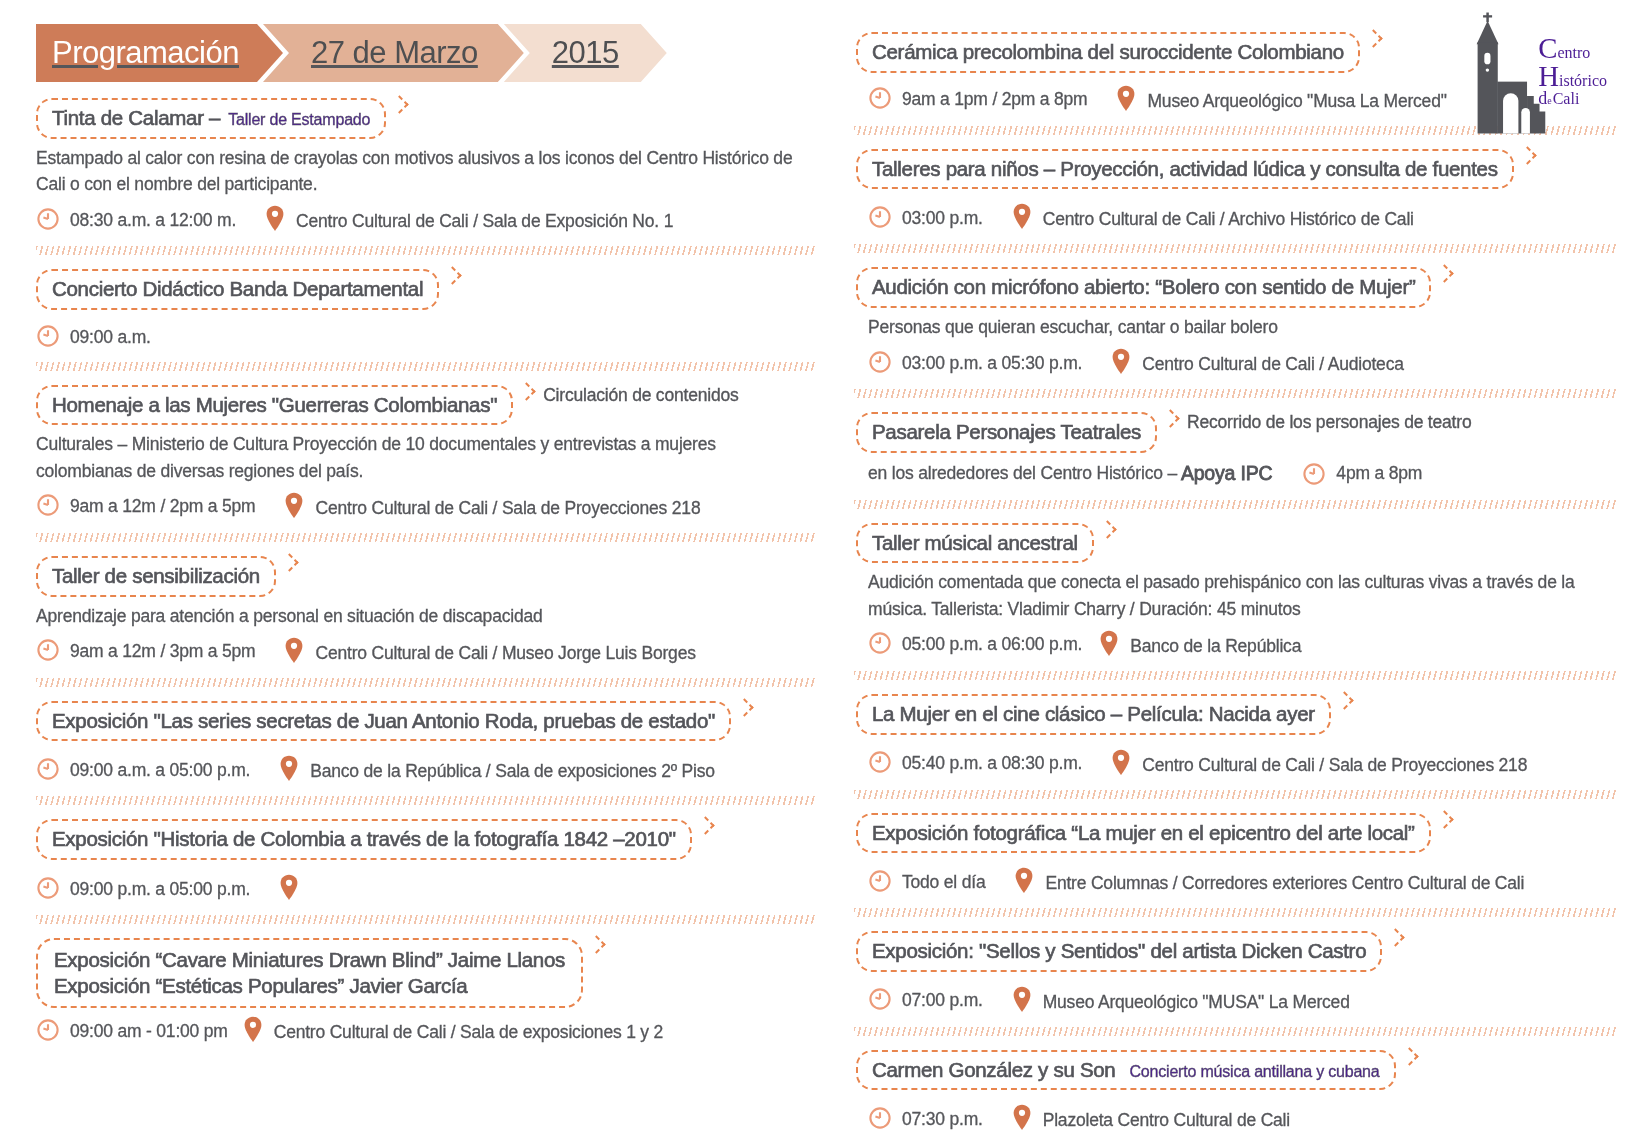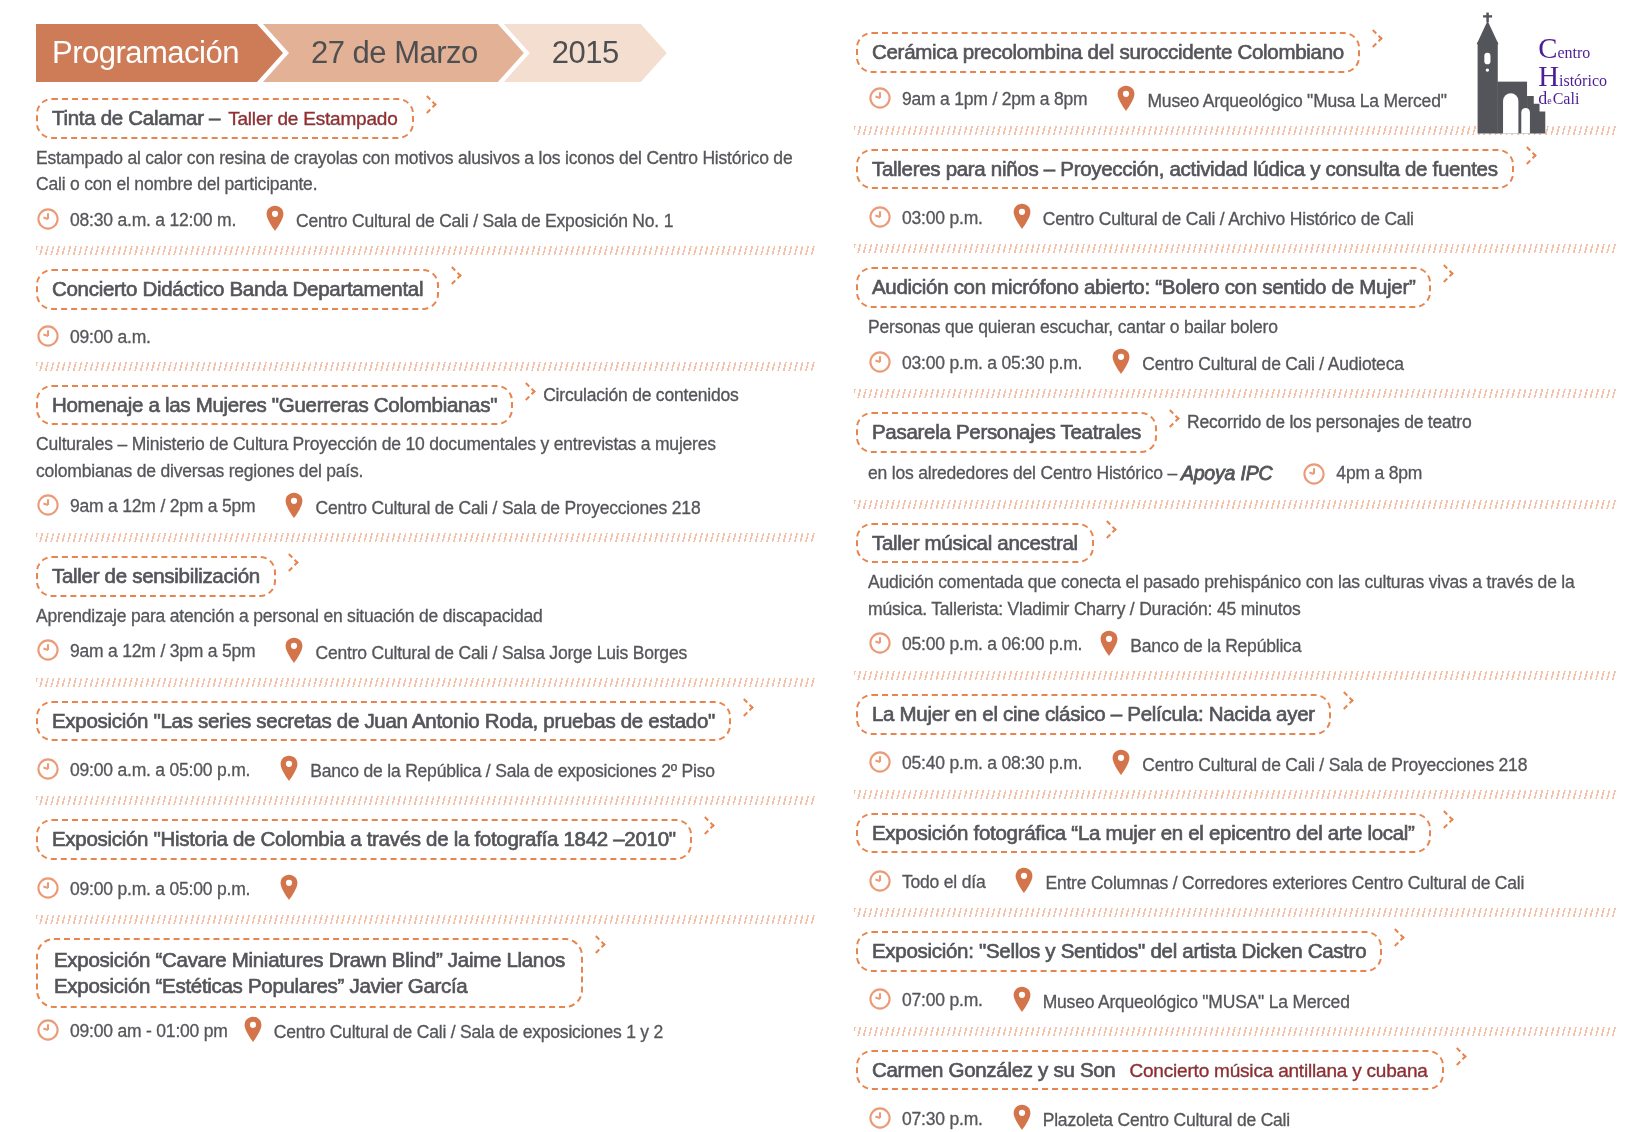--- a/index.html
+++ b/index.html
@@ -8,56 +8,56 @@
     width:1633px; height:1132px; overflow:hidden;
     background:#ffffff; color:#55565A;
     font-family:"Liberation Sans", sans-serif;
   }
   .page { display:flex; gap:38px; padding:24px 0 0 36px; position:relative; }
   .col { display:flex; flex-direction:column; }
   .col-left  { width:780px; }
   .col-right { width:764px; padding-top:8px; }
 
   
-  .breadcrumb { display:flex; height:58px; margin-bottom:16px; }
+  .breadcrumb { display:flex; height:58px; margin-bottom:16px;text-decoration:underline; }
   .crumb { display:flex; align-items:center; font-size:31px; letter-spacing:-0.5px; white-space:nowrap; }
   .crumb-1 { background:#CE7C58; color:#fff; padding:0 44px 0 16px;
     clip-path:polygon(0 0, calc(100% - 26px) 0, 100% 50%, calc(100% - 26px) 100%, 0 100%); }
   .crumb-2 { background:#E2B196; color:#4E4F51; padding:0 46px 0 48px; margin-left:-20px;
     clip-path:polygon(0 0, calc(100% - 26px) 0, 100% 50%, calc(100% - 26px) 100%, 0 100%, 26px 50%); }
   .crumb-3 { background:#F3DED0; color:#4E4F51; padding:0 48px 0 48px; margin-left:-20px;
     clip-path:polygon(0 0, calc(100% - 26px) 0, 100% 50%, calc(100% - 26px) 100%, 0 100%, 26px 50%); }
 
   
   .tagrow { display:flex; align-items:flex-start; }
   .tag {
     border:2px dashed #E8854E; border-radius:16px;
     padding:5px 14px 6px; display:inline-flex; align-items:baseline;
     white-space:nowrap; background:#fff;
   }
   .tag-col { flex-direction:column; align-items:flex-start; border-radius:18px; padding:7px 16px 8px; }
   .tag-title { font-size:20.5px; color:#54555A; -webkit-text-stroke:0.65px #54555A; letter-spacing:-0.3px; line-height:1.25; }
-  .tag-small { font-size:19px; color:#b91c1c; -webkit-text-stroke:0.4px #54555A; margin-left:8px; letter-spacing:-0.2px; }
+  .tag-small { font-size:16px; color:#4c1d95; -webkit-text-stroke:0.4px #54555A; margin-left:8px; letter-spacing:-0.2px; }
   .chev {
     width:13px; height:13px; flex:none;
     border-top:2.5px dashed #E8854E; border-right:2.5px dashed #E8854E;
     transform:rotate(45deg); margin:0 2px 0 7px;
   }
   .after { font-size:17.5px; margin-left:8px; -webkit-text-stroke:0.35px #55565A; white-space:nowrap; letter-spacing:-0.2px; }
   .desc  { font-size:17.5px; line-height:1.5; margin:6px 0 0; -webkit-text-stroke:0.3px #55565A; letter-spacing:-0.2px; }
   .meta  { display:flex; align-items:center; margin-top:8px; font-size:17.5px;
            -webkit-text-stroke:0.3px #55565A; letter-spacing:-0.2px; }
   .time-group, .loc-group { display:flex; align-items:flex-end; white-space:nowrap; }
   .loc-group { margin-left:28px; }
   .icon-clock { margin-right:10px; flex:none; }
   .icon-pin   { margin-right:10px; flex:none; }
   sup { font-size:11px; }
   .line2 { display:flex; align-items:center; margin-top:9px; font-size:17.5px;
            -webkit-text-stroke:0.3px #55565A; letter-spacing:-0.2px; padding-left:14px; }
-  .line2 .bold-inline { font-size:19.5px; -webkit-text-stroke:0.8px #54555A; margin-left:4px;font-style:italic; }
+  .line2 .bold-inline { font-size:19.5px; -webkit-text-stroke:0.8px #54555A; margin-left:4px; }
   .line2 .icon-clock { margin-left:30px; }
   .col-right .desc, .col-right .meta { padding-left:14px; }
   .col-right .tag { margin-left:2px; }
   .sep {
     height:9px; margin:14px 0; flex:none;
     background:repeating-linear-gradient(105deg, #F2C3AA 0 1.6px, rgba(0,0,0,0) 1.6px 5.4px);
   }
 
   
   .logo { position:absolute; top:10px; right:26px; display:flex; align-items:flex-start; }
@@ -180,21 +180,21 @@
         <span class="time-group">
           <svg class="icon-clock" width="24" height="24" viewBox="0 0 24 24">
               <use href="#ico-clock"></use>
             </svg>
           <span>9am a 12m / 3pm a 5pm</span>
         </span>
         <span class="loc-group">
           <svg class="icon-pin" width="22" height="27" viewBox="0 0 22 27">
               <use href="#ico-pin"></use>
             </svg>
-          <span>Centro Cultural de Cali / Salsa Jorge Luis Borges</span>
+          <span>Centro Cultural de Cali / Museo Jorge Luis Borges</span>
         </span>
       </div>
     </section>
     <div class="sep"></div>
 
     <section class="event">
       <div class="tagrow">
         <div class="tag">
           <span class="tag-title">Exposición "Las series secretas de Juan Antonio Roda, pruebas de estado"</span>
         </div>

